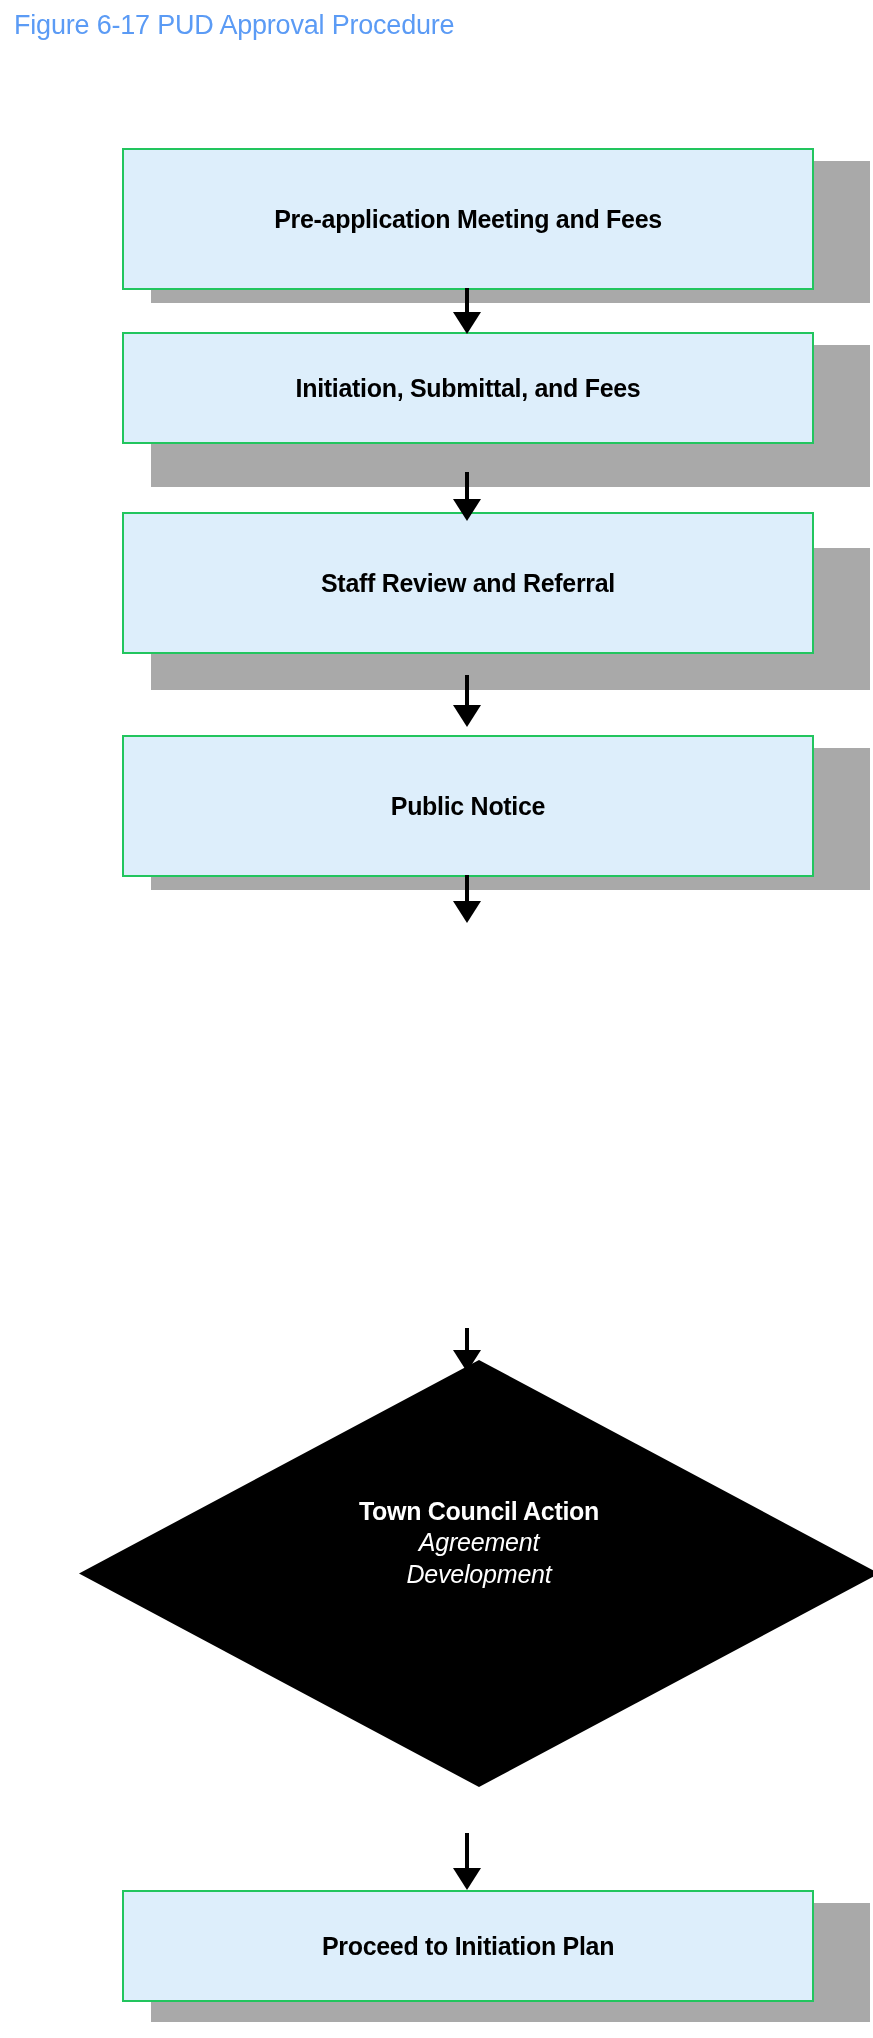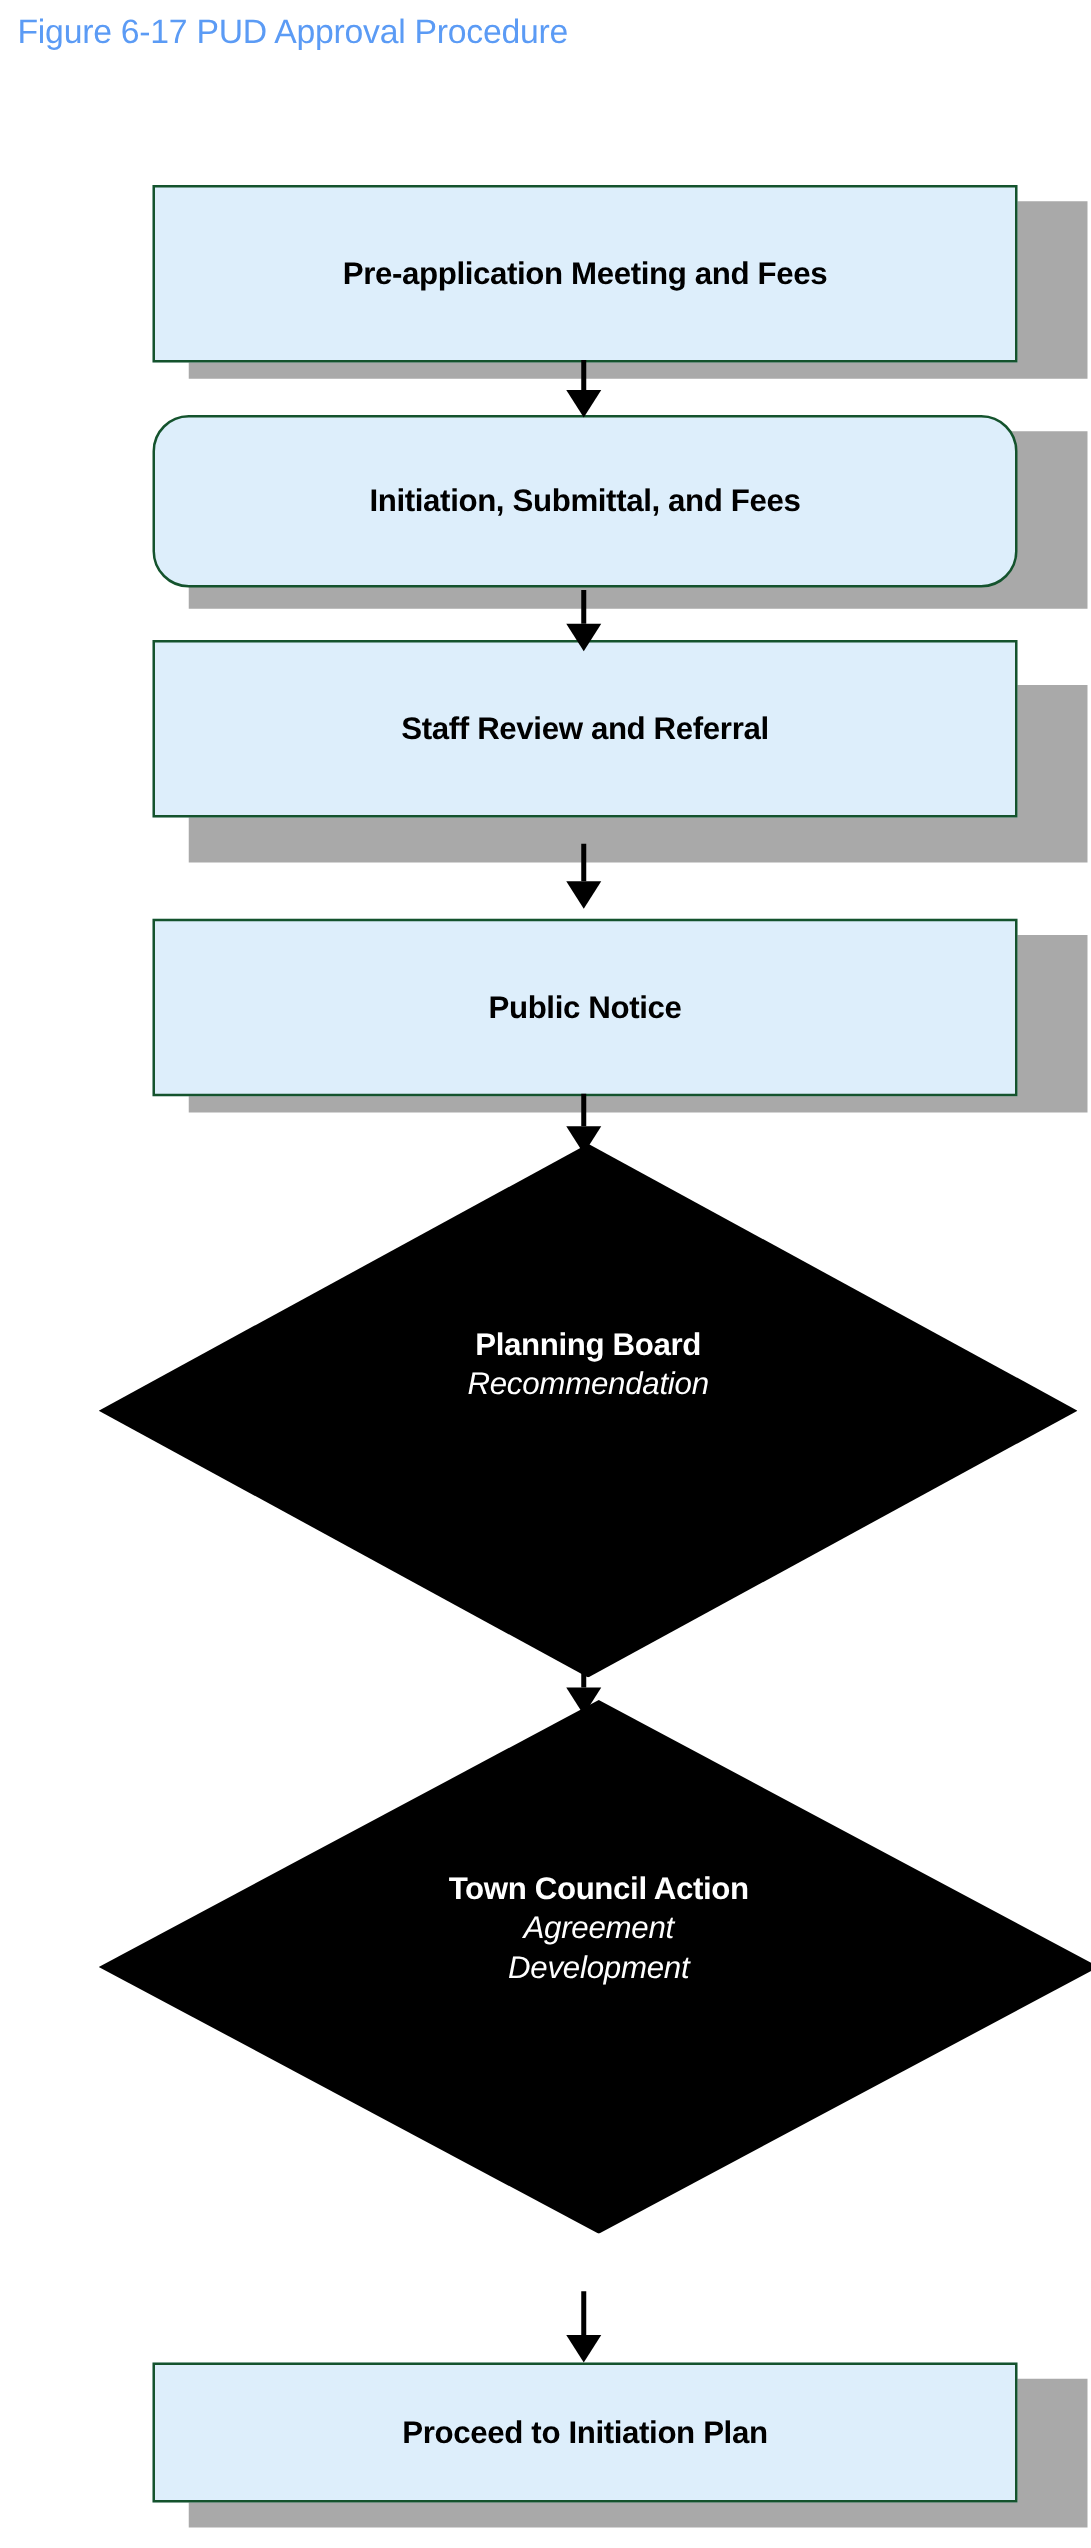--- a/index.html
+++ b/index.html
@@ -33,21 +33,21 @@
     top: 0;
     width: 873px;
     height: 2038px;
   }
 
   
   .node-box {
     position: absolute;
     box-sizing: border-box;
     background: #ddeefb;
-    border: 2px solid #14532d;
+    border: 2px solid #22c55e;
     display: flex;
     align-items: center;
     justify-content: center;
     z-index: 3;
   }
   .node-box .node-label {
     font-size: 25px;
     font-weight: bold;
     color: #000000;
     text-align: center;
@@ -134,21 +134,21 @@
   <div class="node-box" style="left:122px; top:148px; width:692px; height:142px;">
     <div class="node-label">Pre-application Meeting and Fees</div>
   </div>
 
   <div class="connector" style="left:453px; top:288px; width:28px; height:46px;">
     <div class="conn-line" style="height:24px;"></div>
     <div class="conn-head"></div>
   </div>
 
   <div class="box-shadow-rect" style="left:151px; top:345px; width:719px; height:142px;"></div>
-  <div class="node-box" style="left:122px; top:332px; width:692px; height:138px;border-radius:29px;">
+  <div class="node-box" style="left:122px; top:332px; width:692px; height:112px;">
     <div class="node-label">Initiation, Submittal, and Fees</div>
   </div>
 
   <div class="connector" style="left:453px; top:472px; width:28px; height:49px;">
     <div class="conn-line" style="height:27px;"></div>
     <div class="conn-head"></div>
   </div>
 
   <div class="box-shadow-rect" style="left:151px; top:548px; width:719px; height:142px;"></div>
   <div class="node-box" style="left:122px; top:512px; width:692px; height:142px;">
@@ -163,27 +163,20 @@
   <div class="box-shadow-rect" style="left:151px; top:748px; width:719px; height:142px;"></div>
   <div class="node-box" style="left:122px; top:735px; width:692px; height:142px;">
     <div class="node-label">Public Notice</div>
   </div>
 
   <div class="connector" style="left:453px; top:875px; width:28px; height:48px;">
     <div class="conn-line" style="height:26px;"></div>
     <div class="conn-head"></div>
   </div>
 
-  <div class="node-diamond" style="left:79px; top:915px; width:783px; height:427px;">
-    <div class="diamond-shape"></div>
-    <div class="diamond-text" style="top:146px;">
-      <div class="diamond-title">Planning Board</div>
-      <div class="diamond-sub">Recommendation</div>
-    </div>
-  </div>
 
   <div class="connector" style="left:453px; top:1328px; width:28px; height:44px;">
     <div class="conn-line" style="height:22px;"></div>
     <div class="conn-head"></div>
   </div>
 
   <div class="node-diamond" style="left:79px; top:1360px; width:800px; height:427px;">
     <div class="diamond-shape"></div>
     <div class="diamond-text" style="top:136px;">
       <div class="diamond-title">Town Council Action</div>

